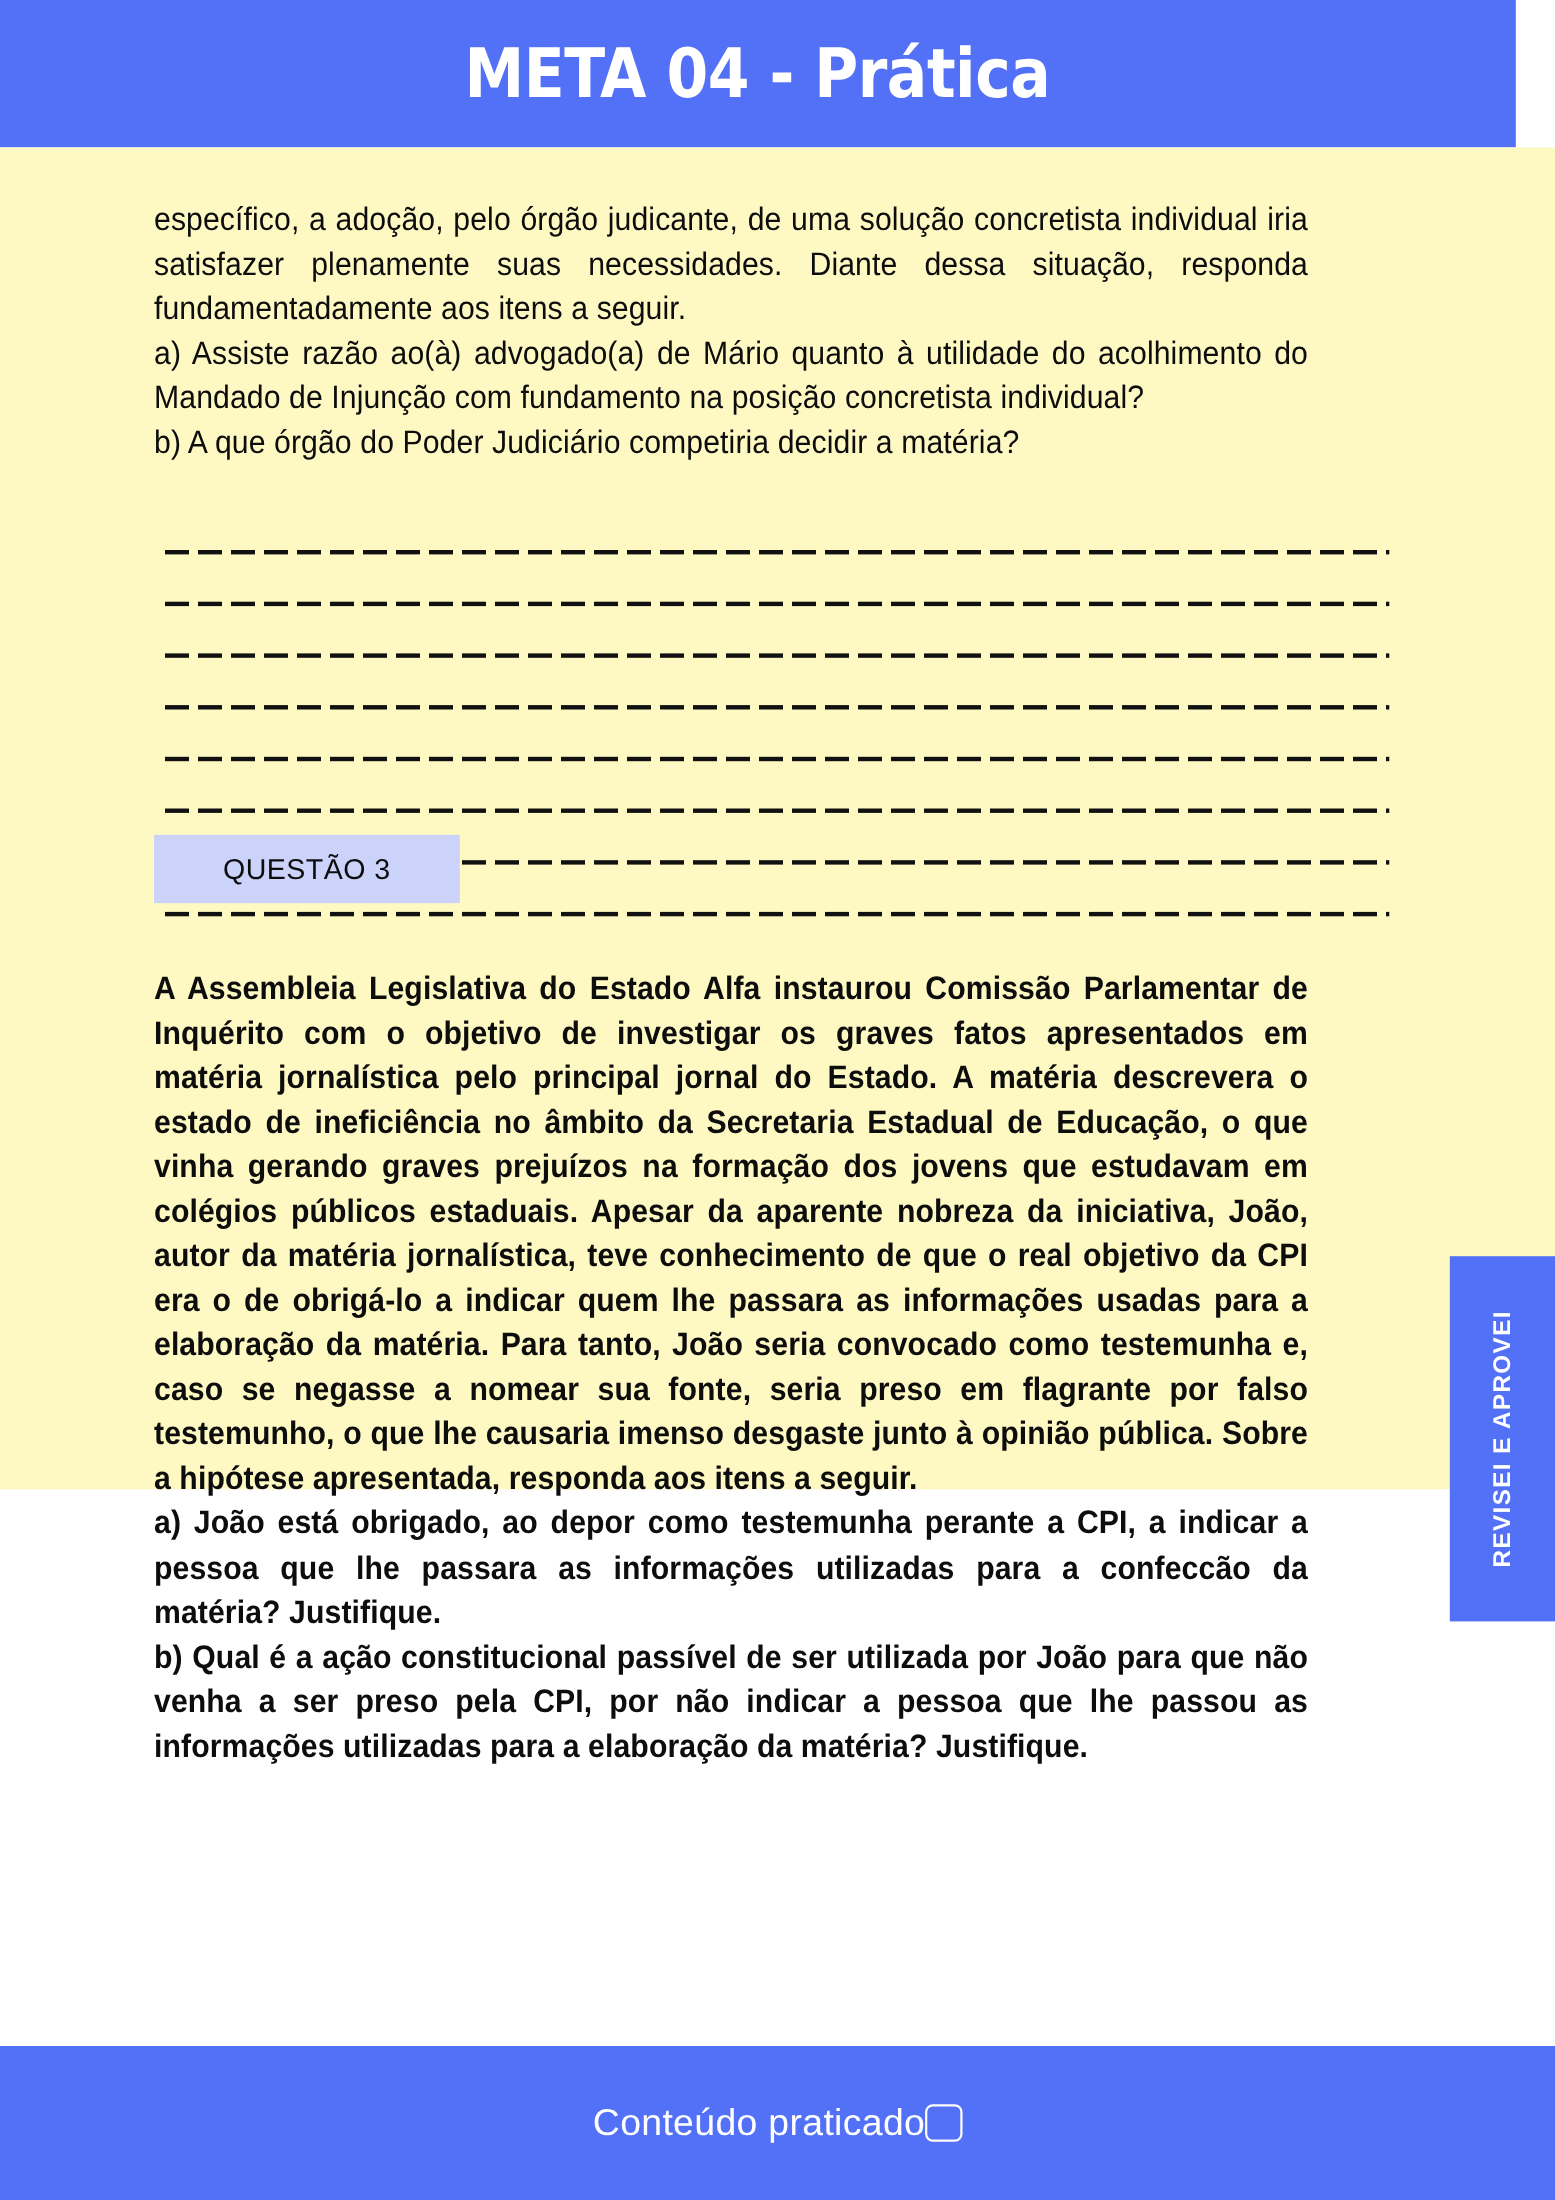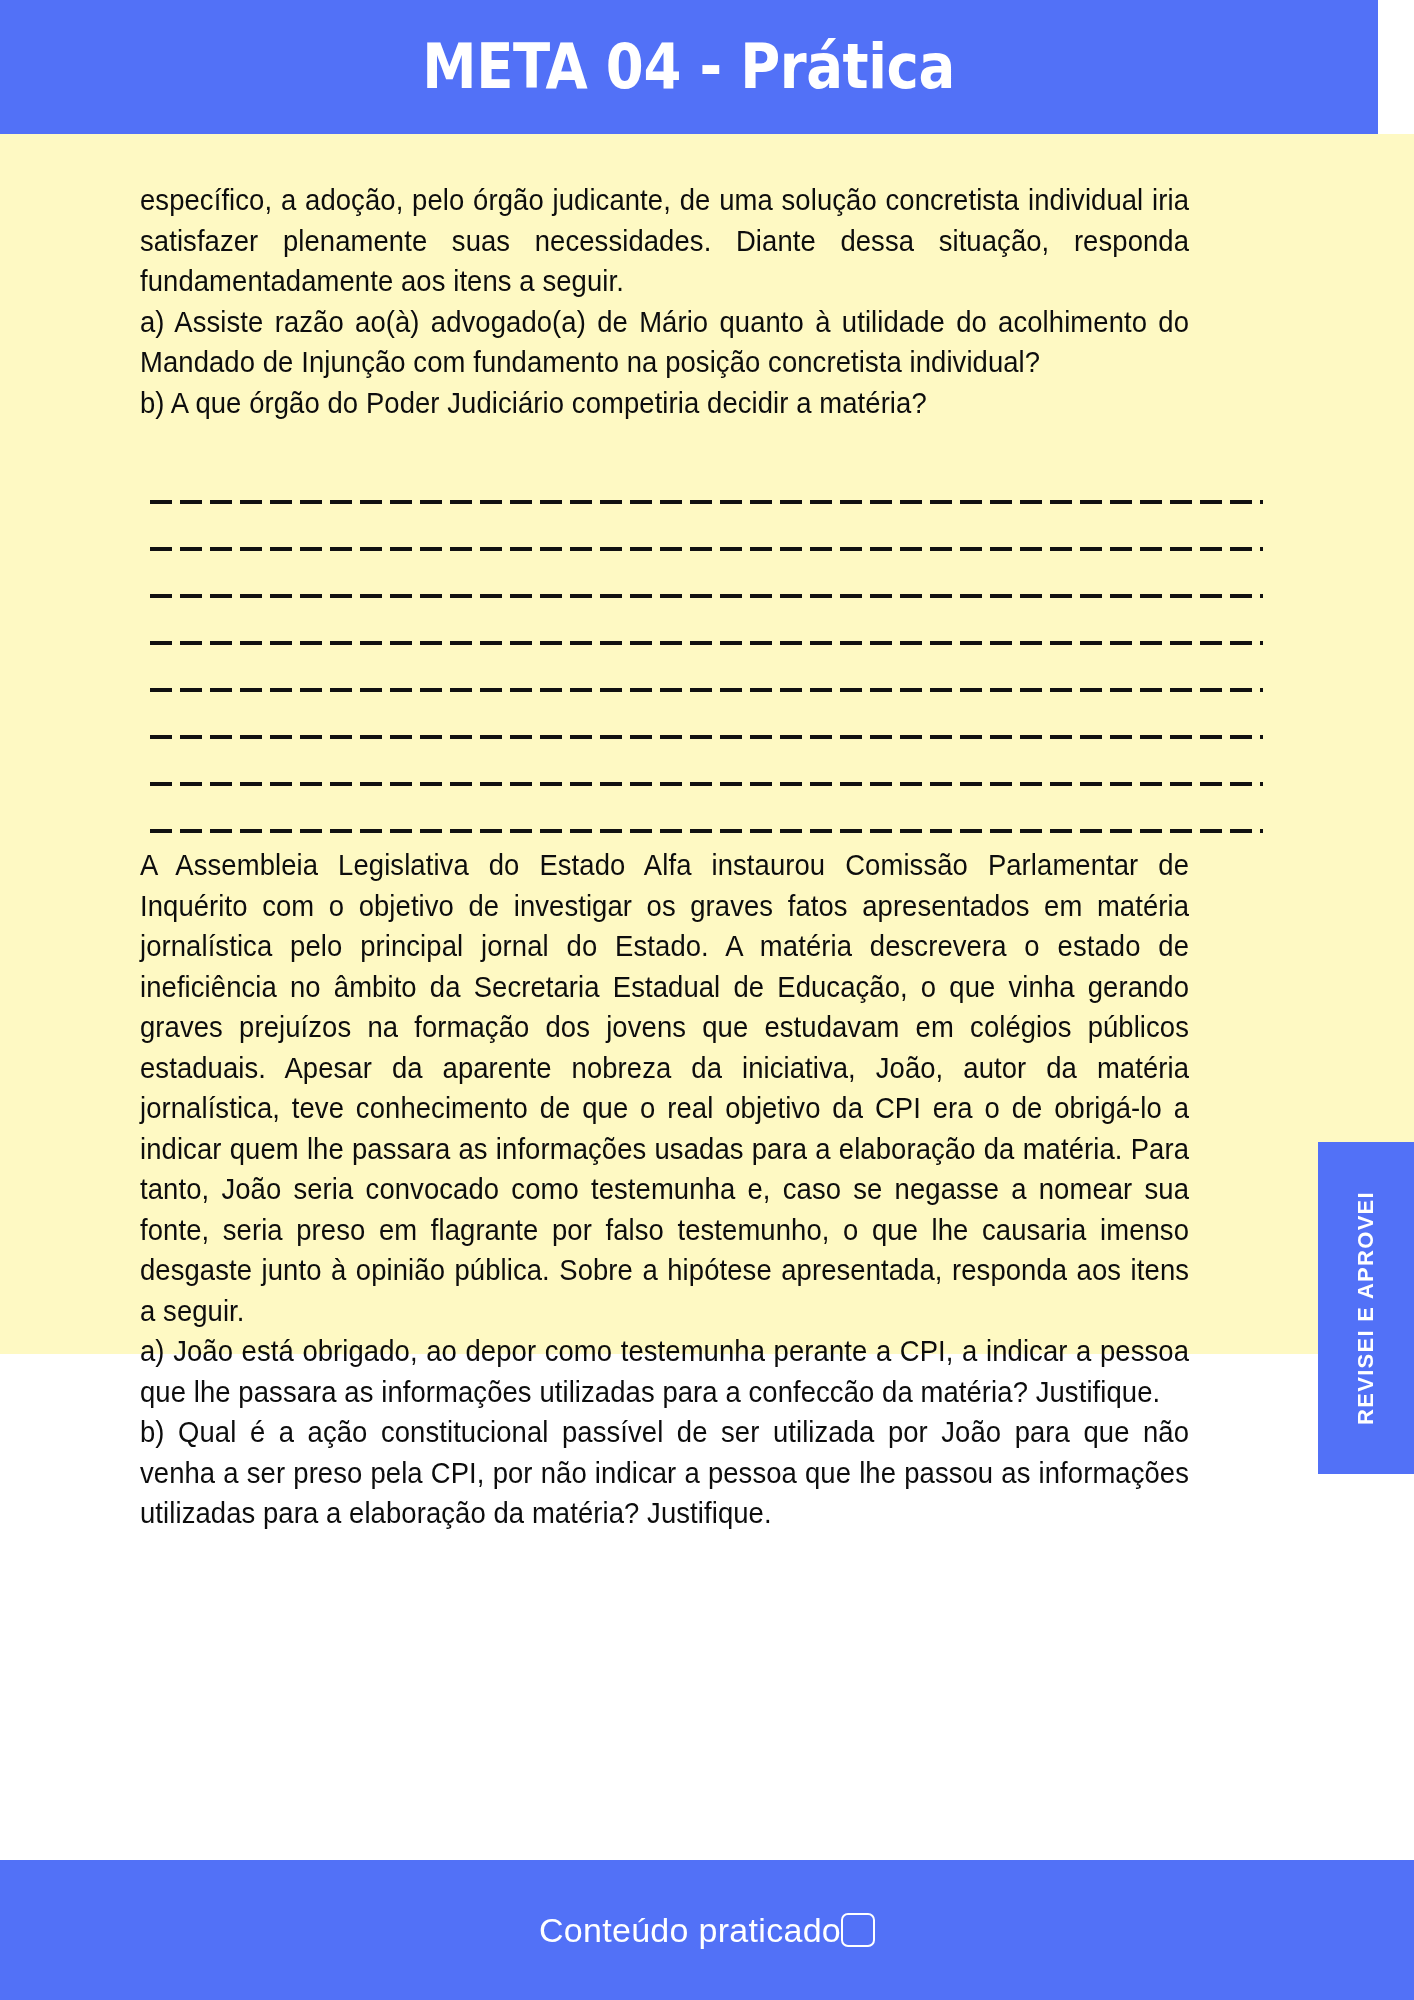--- a/index.html
+++ b/index.html
@@ -106,22 +106,23 @@
     font-family: "Liberation Sans", sans-serif;
     font-size: 26px;
     color: #0d0d0d;
     letter-spacing: 0.4px;
   }
 
   
   .q3-text {
     position: absolute;
     left: 140px;
-    top: 711px;
+    top: 745px;
     width: 1135px;
+    font-weight: bold;
   }
 
   
   .side-tab {
     position: absolute;
     left: 1318px;
     top: 1008px;
     width: 96px;
     height: 332px;
     background: #5271f7;
@@ -188,20 +189,23 @@
     <div class="dash-line"></div>
     <div class="dash-line"></div>
     <div class="dash-line"></div>
     <div class="dash-line"></div>
     <div class="dash-line"></div>
     <div class="dash-line"></div>
     <div class="dash-line"></div>
     <div class="dash-line"></div>
   </div>
 
+  <div class="q-badge">
+    <span class="q-badge-label">QUESTÃO 3</span>
+  </div>
 
   <div class="q3-text">
     <div class="para">A Assembleia Legislativa do Estado Alfa instaurou Comissão Parlamentar de Inquérito com o objetivo de investigar os graves fatos apresentados em matéria jornalística pelo principal jornal do Estado. A matéria descrevera o estado de ineficiência no âmbito da Secretaria Estadual de Educação, o que vinha gerando graves prejuízos na formação dos jovens que estudavam em colégios públicos estaduais. Apesar da aparente nobreza da iniciativa, João, autor da matéria jornalística, teve conhecimento de que o real objetivo da CPI era o de obrigá-lo a indicar quem lhe passara as informações usadas para a elaboração da matéria. Para tanto, João seria convocado como testemunha e, caso se negasse a nomear sua fonte, seria preso em flagrante por falso testemunho, o que lhe causaria imenso desgaste junto à opinião pública. Sobre a hipótese apresentada, responda aos itens a seguir.</div>
     <div class="para">a) João está obrigado, ao depor como testemunha perante a CPI, a indicar a pessoa que lhe passara as informações utilizadas para a confeccão da matéria? Justifique.</div>
     <div class="para">b) Qual é a ação constitucional passível de ser utilizada por João para que não venha a ser preso pela CPI, por não indicar a pessoa que lhe passou as informações utilizadas para a elaboração da matéria? Justifique.</div>
   </div>
 
   <div class="side-tab">
     <span class="side-tab-label">REVISEI E APROVEI</span>
   </div>

